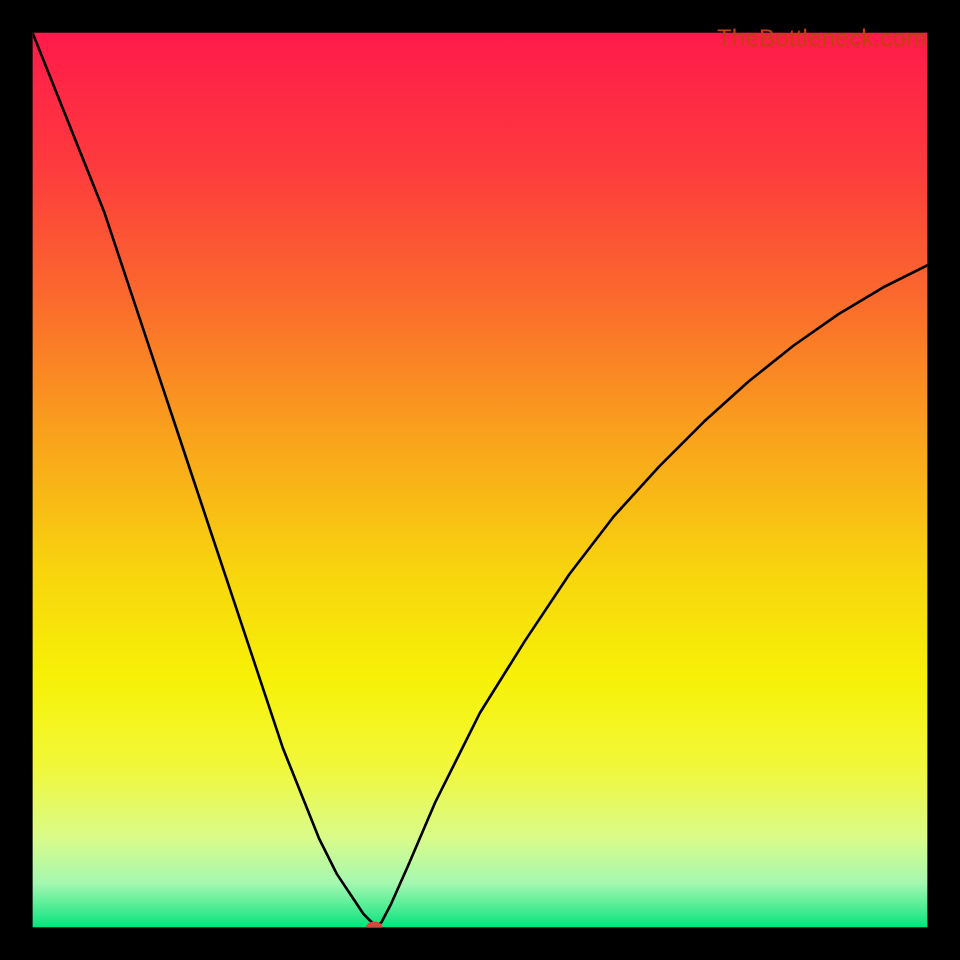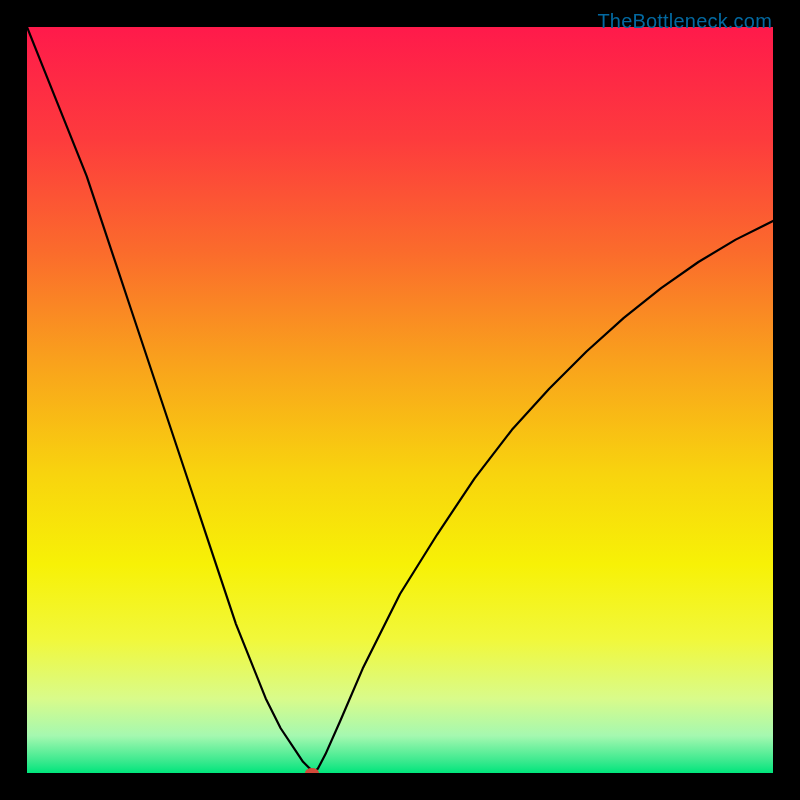--- a/index.html
+++ b/index.html
@@ -20,25 +20,25 @@
   }
   .plot-area {
     position: absolute;
     left: 0;
     top: 0;
     width: 746px;
     height: 746px;
   }
   .watermark {
     position: absolute;
-    top: 10px;
+    top: 21px;
     right: 28px;
     font-family: Arial, Helvetica, sans-serif;
     font-size: 20px;
-    color: #0369a1;
+    color: #c2410c;
     letter-spacing: 0.2px;
   }
   svg {
     display: block;
   }
 </style>
 </head>
 <body>
 
 <div class="frame">

